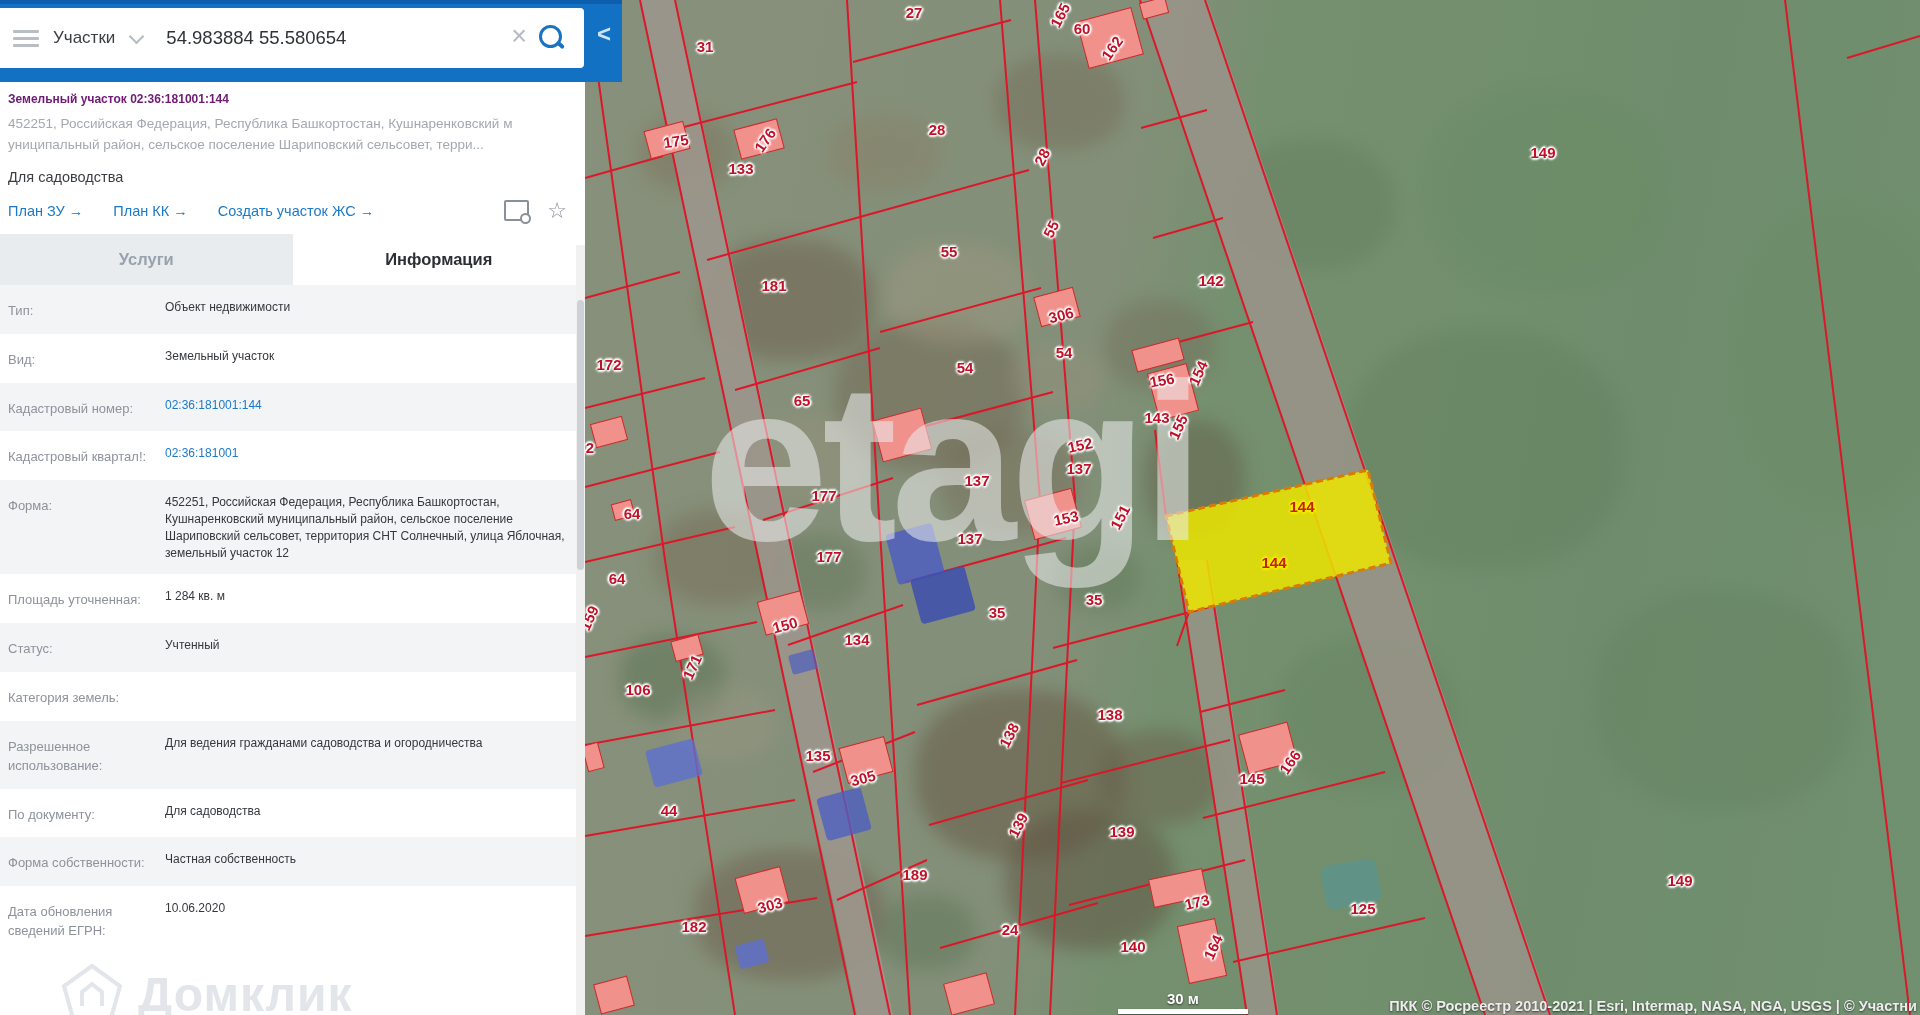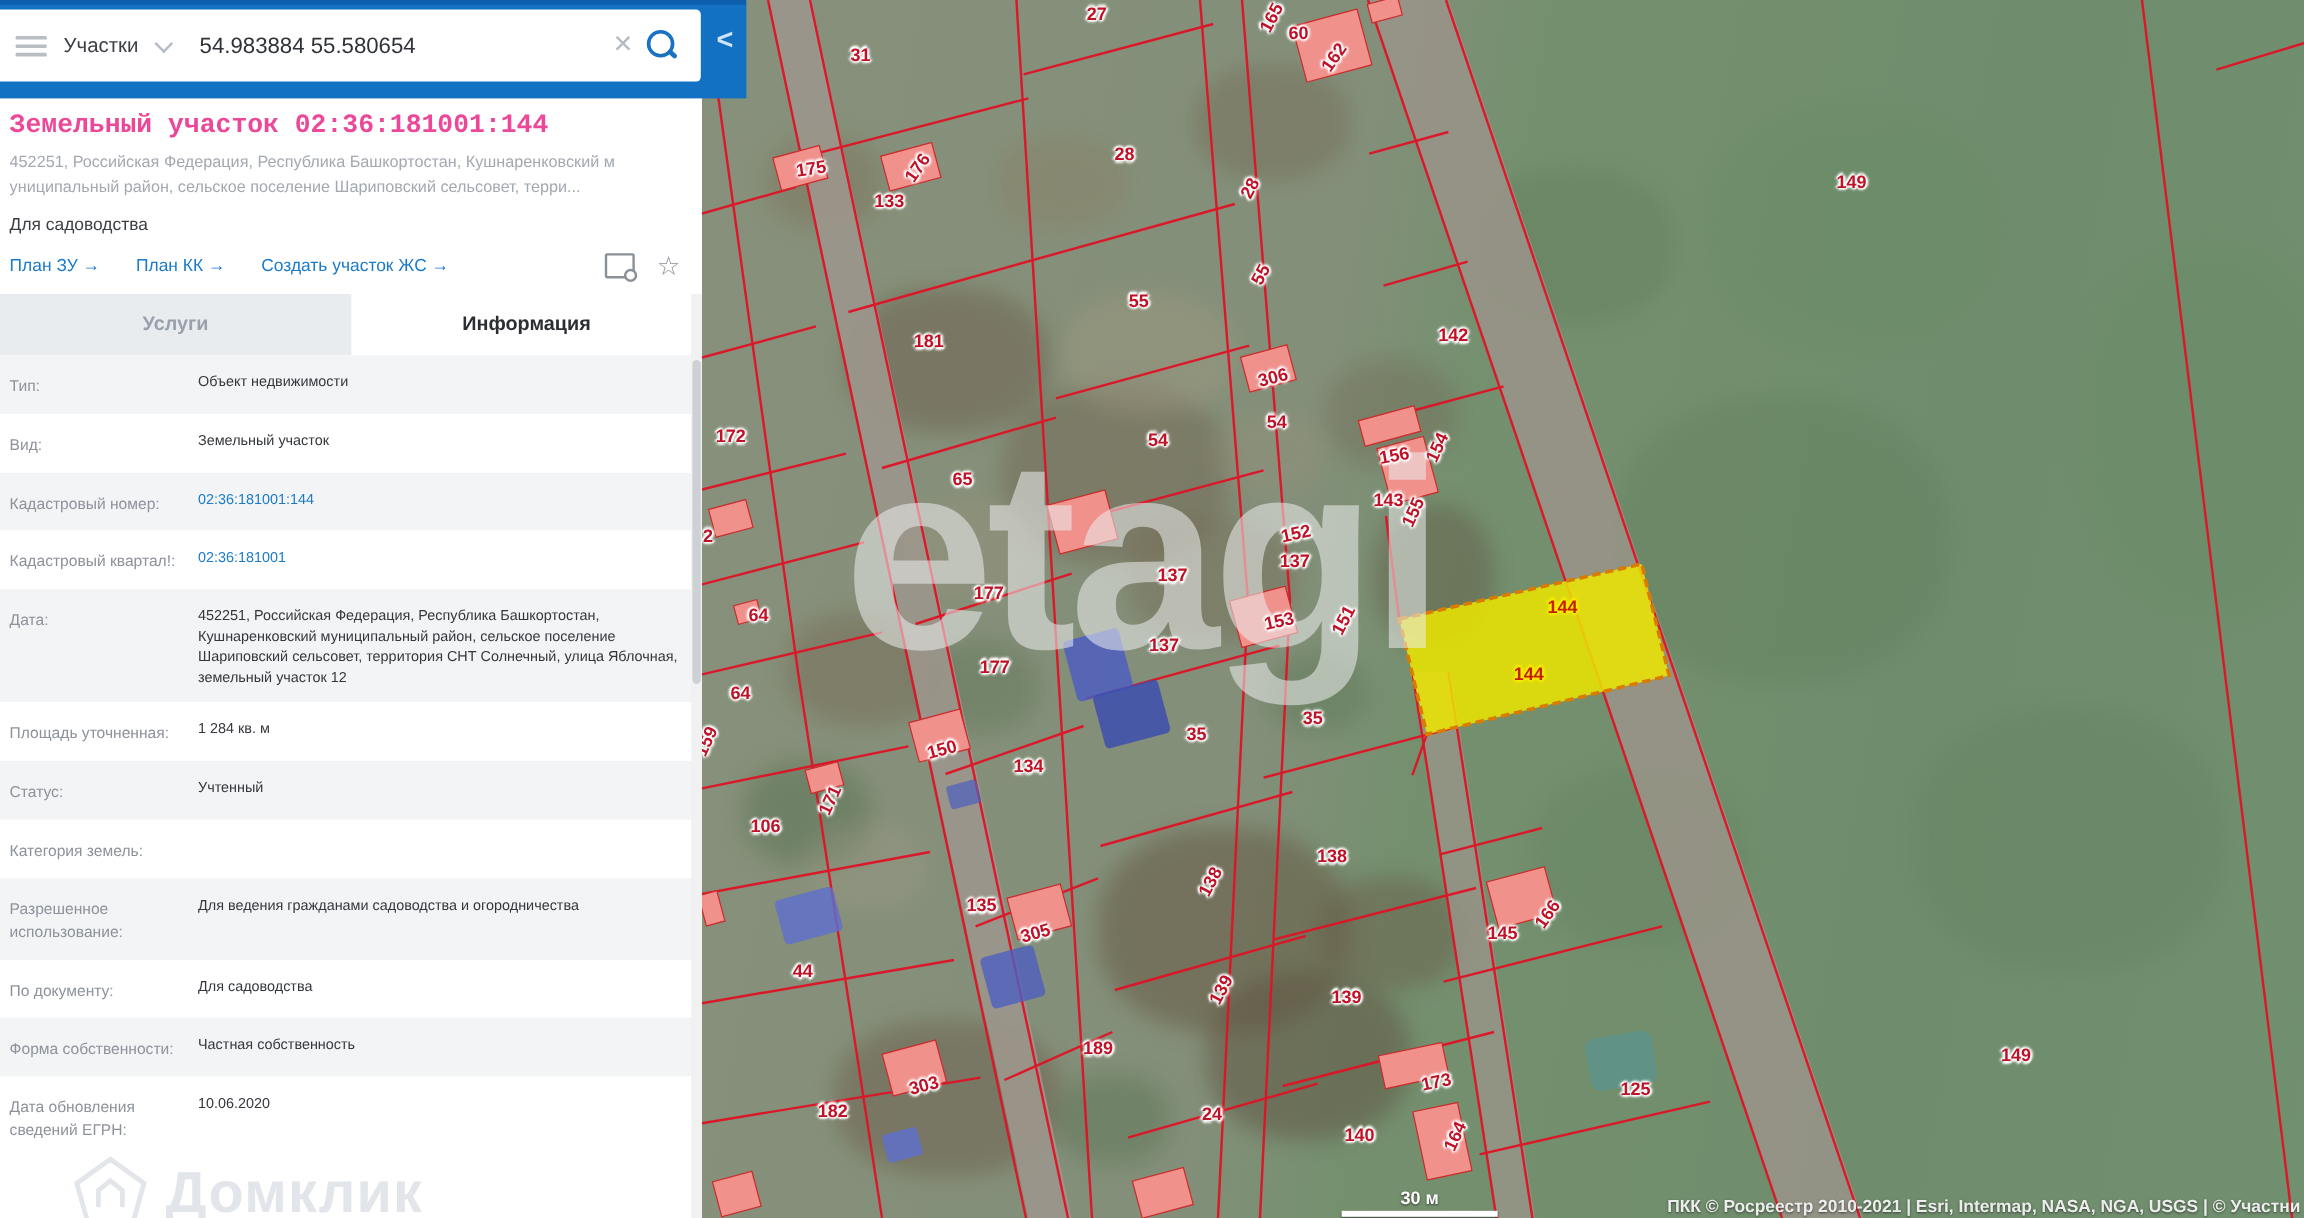--- a/index.html
+++ b/index.html
@@ -39,21 +39,21 @@
   #clear-icon{font-size:27px;color:#b4bac1;margin:0 10px 4px 0;cursor:pointer;line-height:1;}
   #search-icon{position:relative;width:17px;height:17px;border:3px solid #1a72c2;border-radius:50%;
                margin:0 22px 4px 2px;cursor:pointer;}
   #search-icon::after{content:"";position:absolute;left:14px;top:15px;width:9px;height:3.5px;background:#1a72c2;
                transform:rotate(42deg);border-radius:2px;}
   #collapse-btn{position:absolute;left:597px;top:20px;color:#cfe3f6;font-size:24px;font-weight:700;cursor:pointer;}
 
   
   #panel{position:absolute;left:0;top:82px;width:585px;height:933px;background:#fff;z-index:20;overflow:hidden;}
   #p-head{padding:8px 10px 0 8px;}
-  #p-title{font-size:22px;font-weight:700;color:#ec4899;margin-top:2px;font-family:Liberation Mono, monospace;}
+  #p-title{font-size:12px;font-weight:700;color:#701a75;margin-top:2px;}
   #p-sub{margin-top:8px;font-size:13.5px;color:#a3a9b0;line-height:1.55;}
   #p-usage{margin-top:13px;font-size:14.5px;color:#3a3e43;}
   #p-links{margin-top:15px;display:flex;align-items:center;}
   .p-link{font-size:14.5px;color:#1b7ac9;margin-right:30px;cursor:pointer;text-decoration:none;}
   #p-links .spacer{flex:1;}
   #zoomdoc-icon{width:21px;height:17px;border:2px solid #8a9097;border-radius:2px;position:relative;
                 margin-right:18px;cursor:pointer;}
   #zoomdoc-icon::after{content:"";position:absolute;right:-4px;bottom:-5px;width:7px;height:7px;
                 border:2px solid #8a9097;border-radius:50%;background:#fff;}
   #star-icon{font-size:22px;color:#8a9097;cursor:pointer;line-height:1;margin-right:8px;}
@@ -200,21 +200,21 @@
         <rect x="64" y="744" width="50" height="38" rx="4" fill="#5c6fd0" opacity="0.8" transform="rotate(-15 89 763)"></rect>
         <rect x="152" y="942" width="30" height="24" rx="3" fill="#5c6fd0" opacity="0.8" transform="rotate(-15 167 954)"></rect>
         <rect x="205" y="652" width="26" height="20" rx="3" fill="#4d5fc0" opacity="0.7" transform="rotate(-15 218 662)"></rect>
         <rect x="738" y="862" width="56" height="44" rx="8" fill="#5d948b" opacity="0.85" transform="rotate(-10 766 884)"></rect>
       </g>
     </svg>
 
     <div id="etagi-wm">etagi</div>
 
     <div id="labels">
-        <span class="plabel" style="left: 132px; top: 46px; transform: translate(-50%, -50%) rotate(0deg);">31</span>
+        <span class="plabel" style="left: 120px; top: 46px; transform: translate(-50%, -50%) rotate(0deg);">31</span>
         <span class="plabel" style="left: 329px; top: 12px; transform: translate(-50%, -50%) rotate(0deg);">27</span>
         <span class="plabel" style="left: 475px; top: 15px; transform: translate(-50%, -50%) rotate(-62deg);">165</span>
         <span class="plabel" style="left: 487px; top: 28px; transform: translate(-50%, -50%) rotate(0deg); padding-left: 20px;">60</span>
         <span class="plabel" style="left: 527px; top: 48px; transform: translate(-50%, -50%) rotate(-55deg);">162</span>
         <span class="plabel" style="left: 958px; top: 152px; transform: translate(-50%, -50%) rotate(0deg);">149</span>
         <span class="plabel" style="left: 91px; top: 141px; transform: translate(-50%, -50%) rotate(-8deg);">175</span>
         <span class="plabel" style="left: 180px; top: 140px; transform: translate(-50%, -50%) rotate(-55deg);">176</span>
         <span class="plabel" style="left: 156px; top: 168px; transform: translate(-50%, -50%) rotate(0deg);">133</span>
         <span class="plabel" style="left: 352px; top: 129px; transform: translate(-50%, -50%) rotate(0deg);">28</span>
         <span class="plabel" style="left: 457px; top: 157px; transform: translate(-50%, -50%) rotate(-62deg);">28</span>
@@ -311,21 +311,21 @@
         </div>
         <div class="row striped">
           <div class="lbl">Кадастровый номер:</div>
           <div class="val link">02:36:181001:144</div>
         </div>
         <div class="row">
           <div class="lbl">Кадастровый квартал!:</div>
           <div class="val link">02:36:181001</div>
         </div>
         <div class="row striped">
-          <div class="lbl">Дата:</div>
+          <div class="lbl">Форма:</div>
           <div class="val">452251, Российская Федерация, Республика Башкортостан, Кушнаренковский муниципальный район, сельское поселение Шариповский сельсовет, территория СНТ Солнечный, улица Яблочная, земельный участок 12</div>
         </div>
         <div class="row">
           <div class="lbl">Площадь уточненная:</div>
           <div class="val">1 284 кв. м</div>
         </div>
         <div class="row striped">
           <div class="lbl">Статус:</div>
           <div class="val">Учтенный</div>
         </div>

